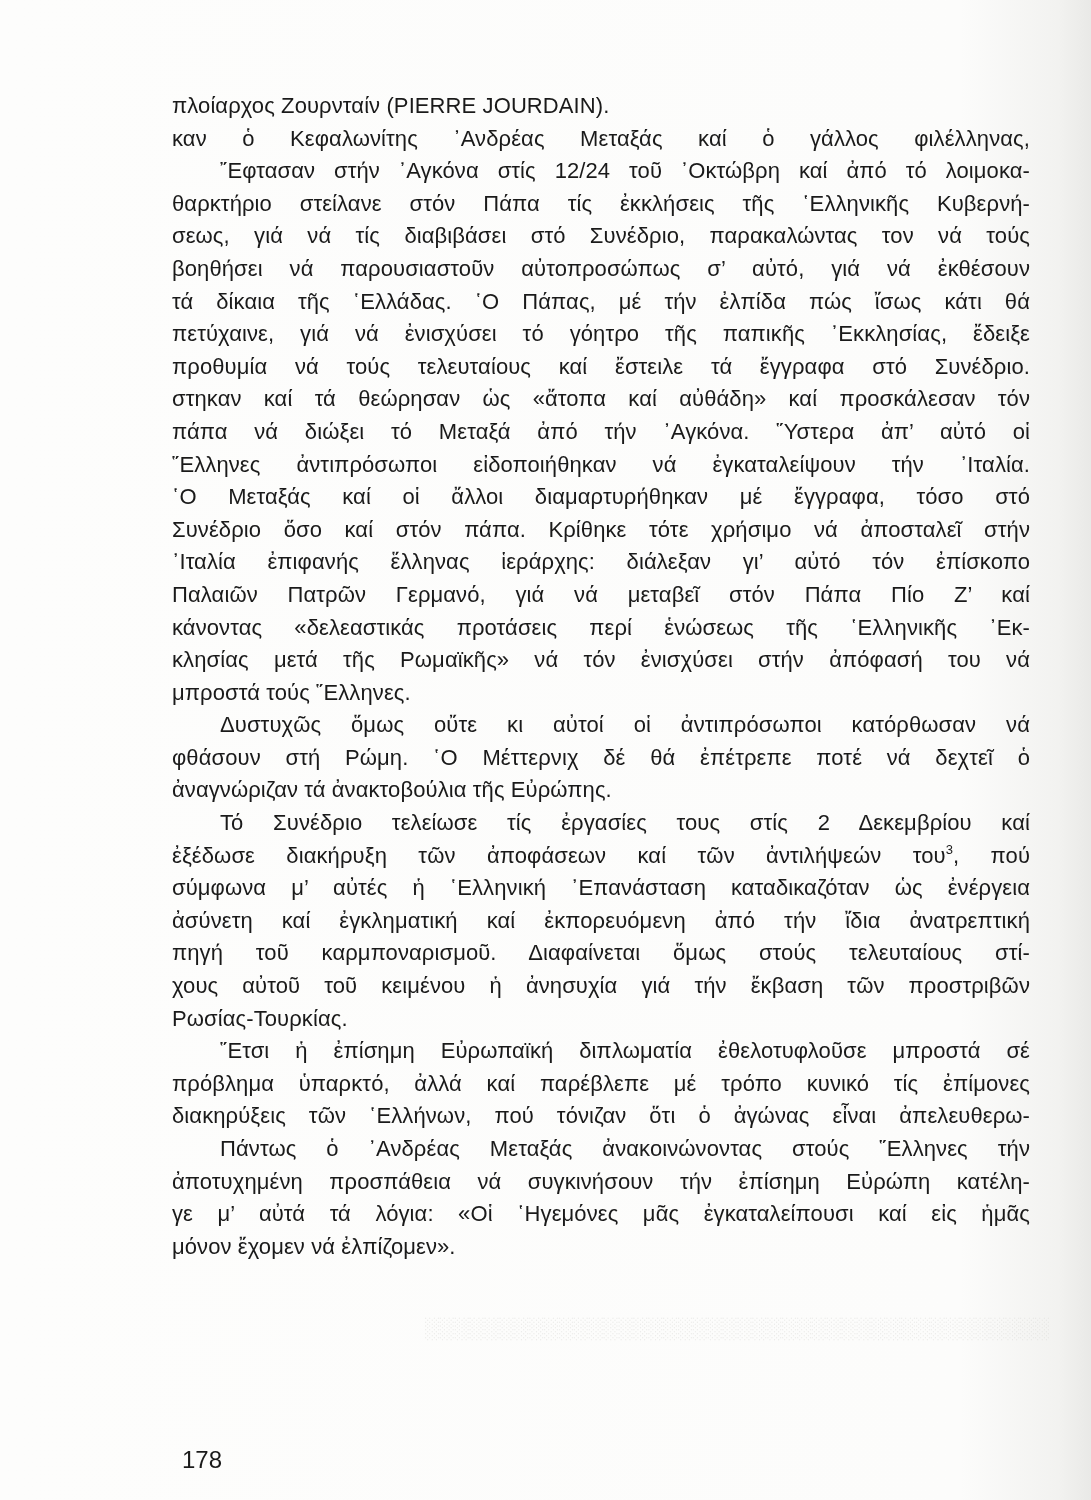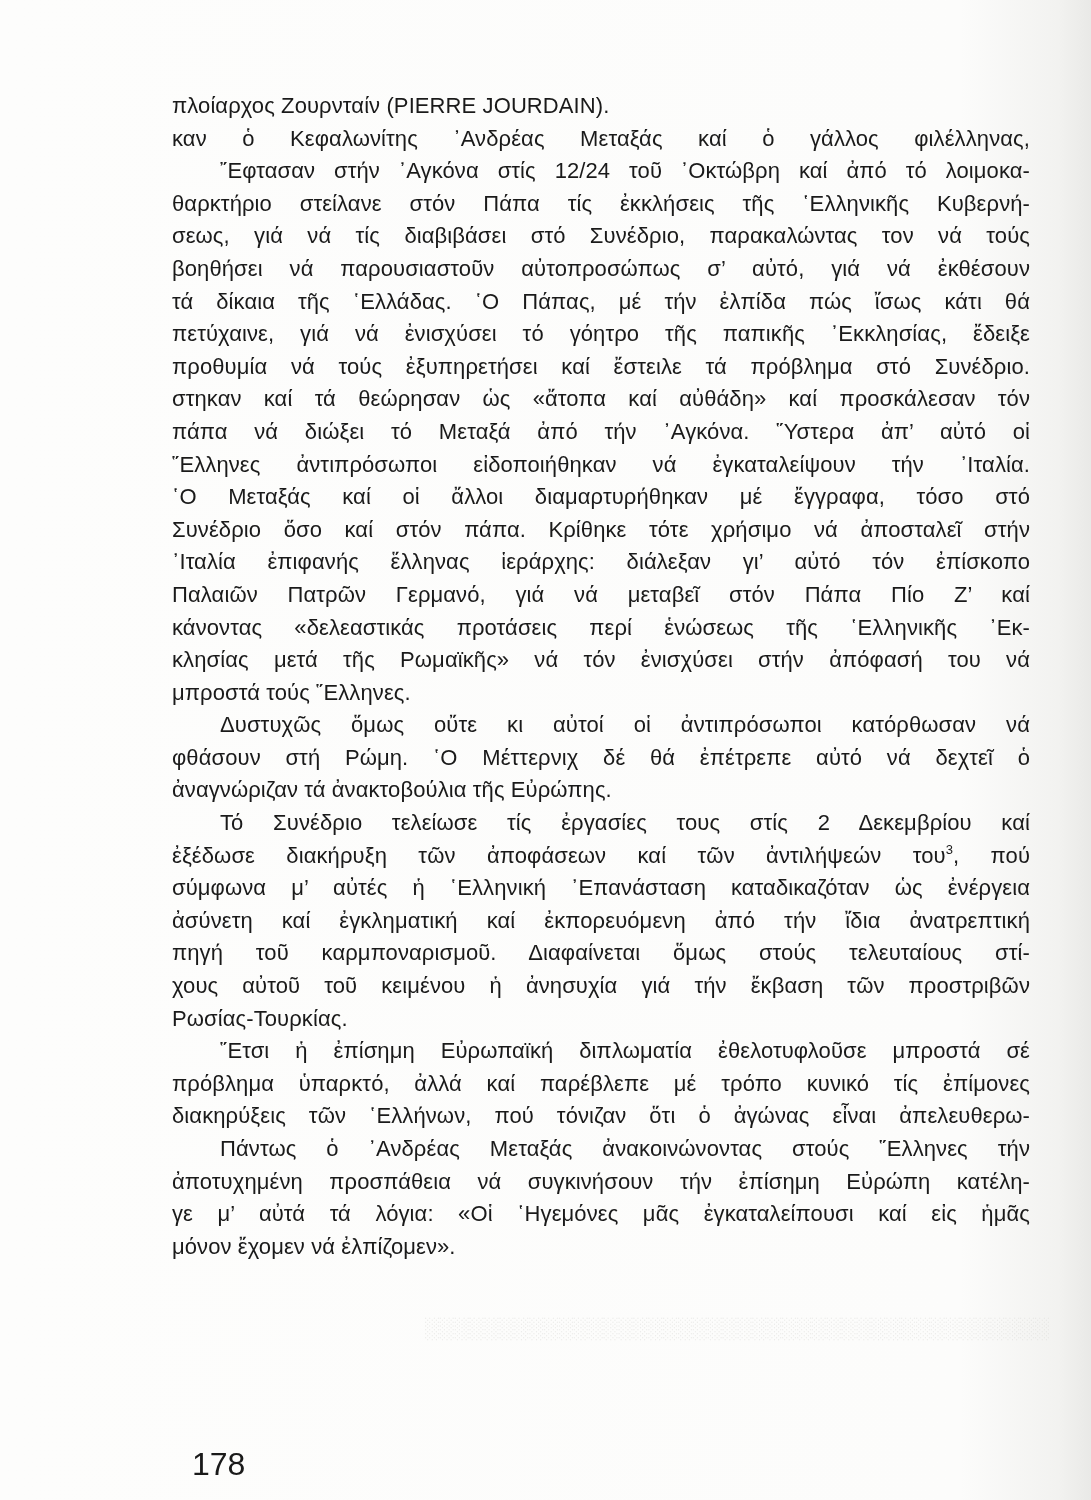--- a/index.html
+++ b/index.html
@@ -53,54 +53,54 @@
   .line.indent {
     padding-left: 48px;
   }
   sup {
     font-size: 13px;
     line-height: 0;
     vertical-align: 9px;
   }
   .page-number {
     position: absolute;
-    left: 192px;
+    left: 182px;
     top: 1446px;
-    font-size: 32px;
+    font-size: 24px;
     color: #1a1a1a;
   }
 </style>
 </head>
 <body>
 
 <div class="page">
   <div class="bleed" style="top:1312px;">░░░░░░░░░░░░░░░░░░░░░░░░░░░░░░░░░░░░░░░░░░</div>
 
   <div class="text-block" id="text-block">
       <span class="line last"><span>πλοίαρχος Ζουρνταίν (PIERRE JOURDAIN).</span></span>
       <span class="line"><span>καν ὁ Κεφαλωνίτης ᾿Ανδρέας Μεταξάς καί ὁ γάλλος φιλέλληνας,</span></span>
       <span class="line indent"><span>῎Εφτασαν στήν ᾿Αγκόνα στίς 12/24 τοῦ ᾿Οκτώβρη καί ἀπό τό λοιμοκα-</span></span>
       <span class="line"><span>θαρκτήριο στείλανε στόν Πάπα τίς ἐκκλήσεις τῆς ῾Ελληνικῆς Κυβερνή-</span></span>
       <span class="line"><span>σεως, γιά νά τίς διαβιβάσει στό Συνέδριο, παρακαλώντας τον νά τούς</span></span>
       <span class="line"><span>βοηθήσει νά παρουσιαστοῦν αὐτοπροσώπως σ’ αὐτό, γιά νά ἐκθέσουν</span></span>
       <span class="line"><span>τά δίκαια τῆς ῾Ελλάδας. ῾Ο Πάπας, μέ τήν ἐλπίδα πώς ἴσως κάτι θά</span></span>
       <span class="line"><span>πετύχαινε, γιά νά ἐνισχύσει τό γόητρο τῆς παπικῆς ᾿Εκκλησίας, ἔδειξε</span></span>
-      <span class="line"><span>προθυμία νά τούς ἐξυπηρετήσει καί ἔστειλε τά πρόβλημα στό Συνέδριο.</span></span>
+      <span class="line"><span>προθυμία νά τούς τελευταίους καί ἔστειλε τά ἔγγραφα στό Συνέδριο.</span></span>
       <span class="line"><span>στηκαν καί τά θεώρησαν ὡς «ἄτοπα καί αὐθάδη» καί προσκάλεσαν τόν</span></span>
       <span class="line"><span>πάπα νά διώξει τό Μεταξά ἀπό τήν ᾿Αγκόνα. ῞Υστερα ἀπ’ αὐτό οἱ</span></span>
       <span class="line"><span>῞Ελληνες ἀντιπρόσωποι εἰδοποιήθηκαν νά ἐγκαταλείψουν τήν ᾿Ιταλία.</span></span>
       <span class="line"><span>῾Ο Μεταξάς καί οἱ ἄλλοι διαμαρτυρήθηκαν μέ ἔγγραφα, τόσο στό</span></span>
       <span class="line"><span>Συνέδριο ὅσο καί στόν πάπα. Κρίθηκε τότε χρήσιμο νά ἀποσταλεῖ στήν</span></span>
       <span class="line"><span>᾿Ιταλία ἐπιφανής ἕλληνας ἱεράρχης: διάλεξαν γι’ αὐτό τόν ἐπίσκοπο</span></span>
       <span class="line"><span>Παλαιῶν Πατρῶν Γερμανό, γιά νά μεταβεῖ στόν Πάπα Πίο Ζ’ καί</span></span>
       <span class="line"><span>κάνοντας «δελεαστικάς προτάσεις περί ἑνώσεως τῆς ῾Ελληνικῆς ᾿Εκ-</span></span>
       <span class="line"><span>κλησίας μετά τῆς Ρωμαϊκῆς» νά τόν ἐνισχύσει στήν ἀπόφασή του νά</span></span>
       <span class="line last"><span>μπροστά τούς ῞Ελληνες.</span></span>
       <span class="line indent"><span>Δυστυχῶς ὅμως οὔτε κι αὐτοί οἱ ἀντιπρόσωποι κατόρθωσαν νά</span></span>
-      <span class="line"><span>φθάσουν στή Ρώμη. ῾Ο Μέττερνιχ δέ θά ἐπέτρεπε αὐτό νά δεχτεῖ ὁ</span></span>
+      <span class="line"><span>φθάσουν στή Ρώμη. ῾Ο Μέττερνιχ δέ θά ἐπέτρεπε ποτέ νά δεχτεῖ ὁ</span></span>
       <span class="line last"><span>ἀναγνώριζαν τά ἀνακτοβούλια τῆς Εὐρώπης.</span></span>
       <span class="line indent"><span>Τό Συνέδριο τελείωσε τίς ἐργασίες τους στίς 2 Δεκεμβρίου καί</span></span>
       <span class="line"><span>ἐξέδωσε διακήρυξη τῶν ἀποφάσεων καί τῶν ἀντιλήψεών του</span><sup>3</sup><span>, πού</span></span>
       <span class="line"><span>σύμφωνα μ’ αὐτές ἡ ῾Ελληνική ᾿Επανάσταση καταδικαζόταν ὡς ἐνέργεια</span></span>
       <span class="line"><span>ἀσύνετη καί ἐγκληματική καί ἐκπορευόμενη ἀπό τήν ἴδια ἀνατρεπτική</span></span>
       <span class="line"><span>πηγή τοῦ καρμποναρισμοῦ. Διαφαίνεται ὅμως στούς τελευταίους στί-</span></span>
       <span class="line"><span>χους αὐτοῦ τοῦ κειμένου ἡ ἀνησυχία γιά τήν ἔκβαση τῶν προστριβῶν</span></span>
       <span class="line last"><span>Ρωσίας-Τουρκίας.</span></span>
       <span class="line indent"><span>῞Ετσι ἡ ἐπίσημη Εὐρωπαϊκή διπλωματία ἐθελοτυφλοῦσε μπροστά σέ</span></span>
       <span class="line"><span>πρόβλημα ὑπαρκτό, ἀλλά καί παρέβλεπε μέ τρόπο κυνικό τίς ἐπίμονες</span></span>

